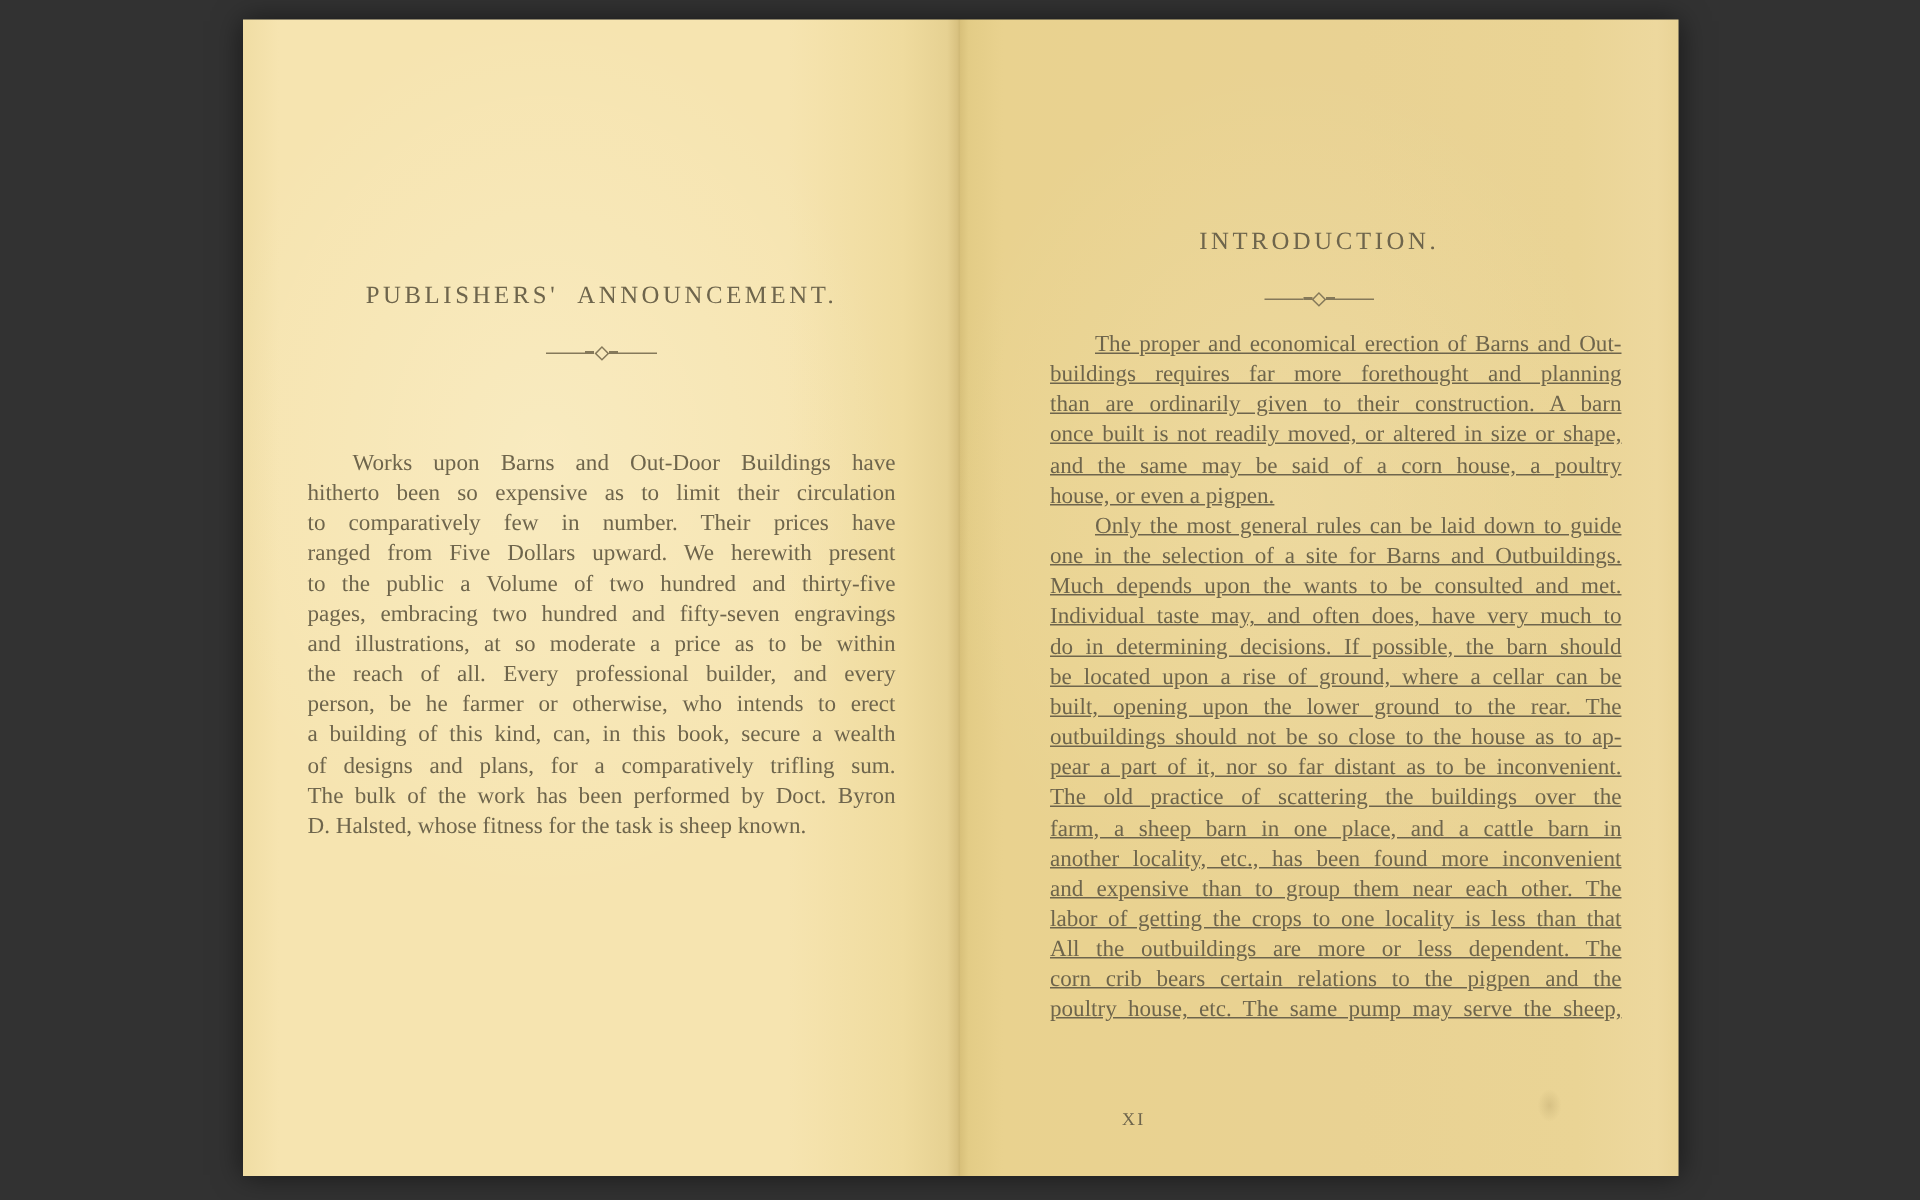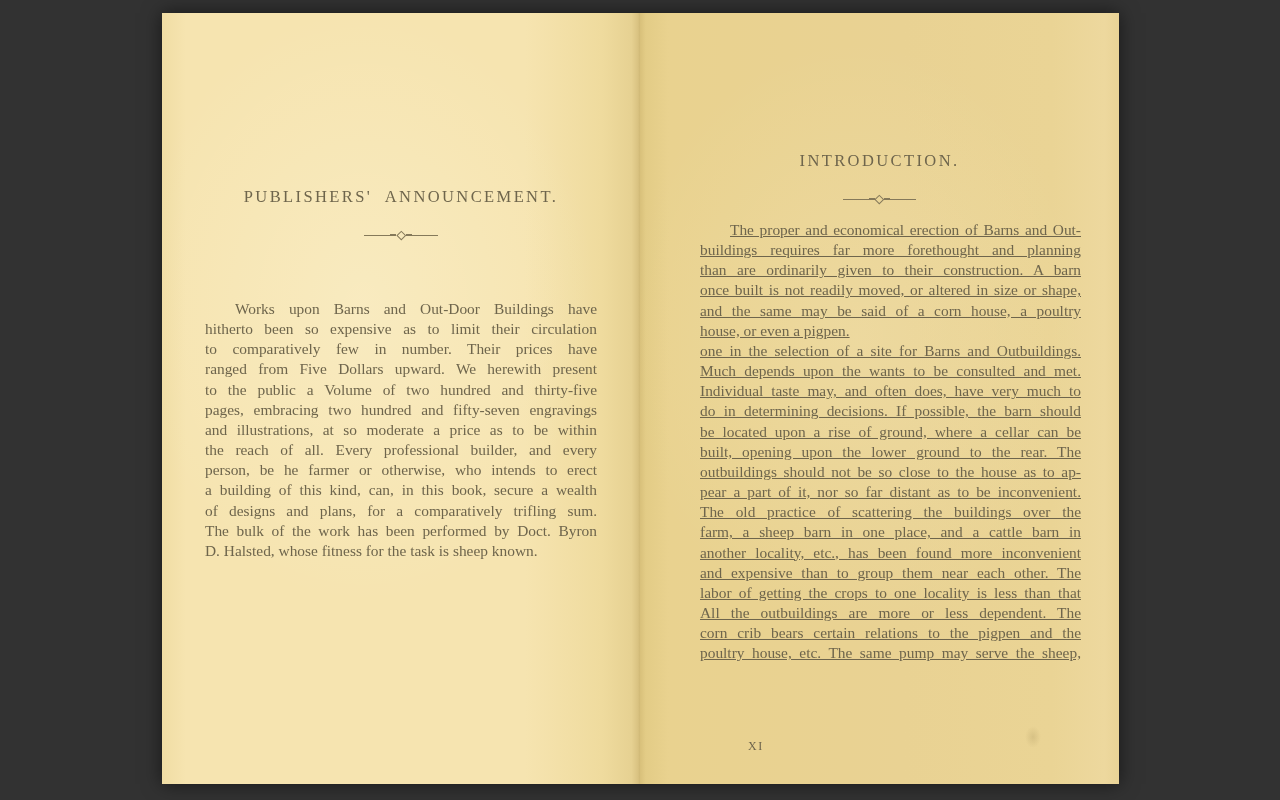--- a/index.html
+++ b/index.html
@@ -166,20 +166,21 @@
       <div class="body">
           <div class="para">
             <div class="line first">The proper and economical erection of Barns and Out-</div>
             <div class="line">buildings requires far more forethought and planning</div>
             <div class="line">than are ordinarily given to their construction.  A barn</div>
             <div class="line">once built is not readily moved, or altered in size or shape,</div>
             <div class="line">and the same may be said of a corn house, a poultry</div>
             <div class="line endline">house, or even a pigpen.</div>
           </div>
           <div class="para">
+            <div class="line first">Only the most general rules can be laid down to guide</div>
             <div class="line">one in the selection of a site for Barns and Outbuildings.</div>
             <div class="line">Much depends upon the wants to be consulted and met.</div>
             <div class="line">Individual taste may, and often does, have very much to</div>
             <div class="line">do in determining decisions.  If possible, the barn should</div>
             <div class="line">be located upon a rise of ground, where a cellar can be</div>
             <div class="line">built, opening upon the lower ground to the rear.  The</div>
             <div class="line">outbuildings should not be so close to the house as to ap-</div>
             <div class="line">pear a part of it, nor so far distant as to be inconvenient.</div>
             <div class="line">The old practice of scattering the buildings over the</div>
             <div class="line">farm, a sheep barn in one place, and a cattle barn in</div>

